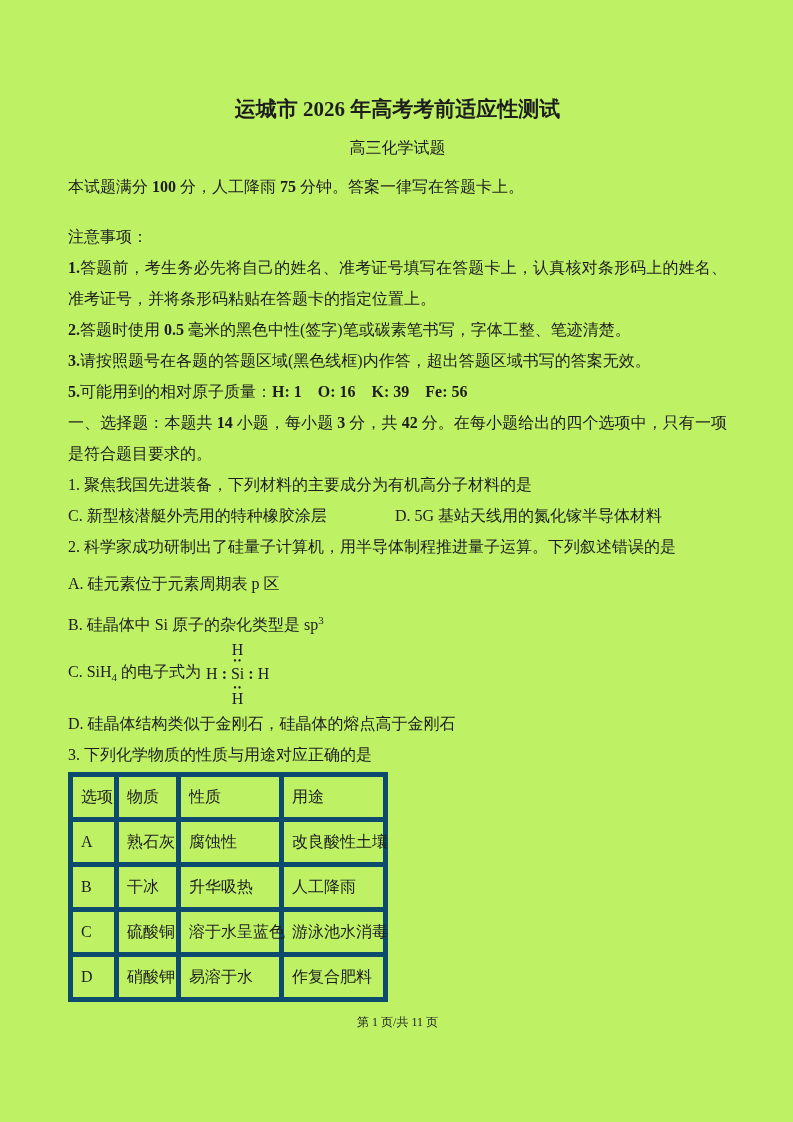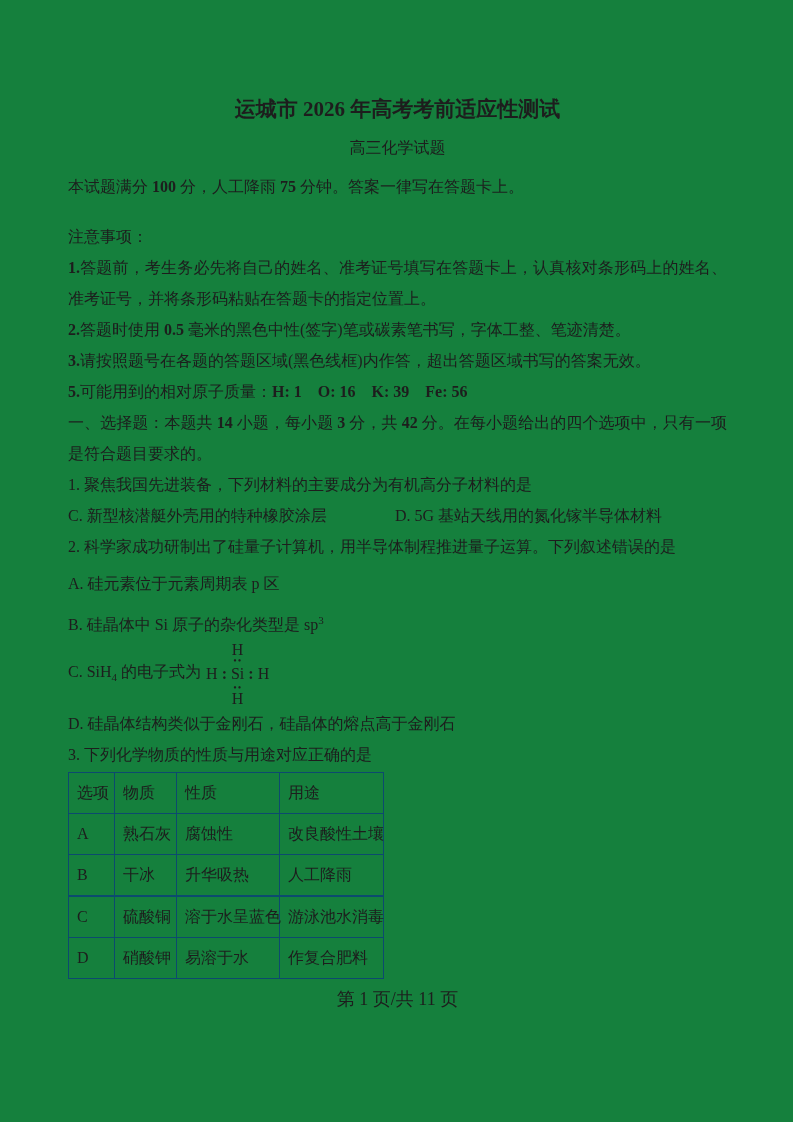--- a/index.html
+++ b/index.html
@@ -1,17 +1,17 @@
 <!DOCTYPE html>
 <html><head>
 <meta charset="utf-8">
 <style>
   html,body{margin:0;padding:0;background:#ffffff;}
   .page{
-    width:793px;height:1122px;background:#15803d;color:#1d1d1d;
+    width:793px;height:1122px;background:#bef264;color:#1d1d1d;
     font-family:"Liberation Serif","DejaVu Serif",serif;
     font-size:16px;box-sizing:border-box;
     padding:94px 66px 0 68px;overflow:hidden;position:relative;
   }
   .title{font-size:21px;font-weight:bold;text-align:center;margin:0 0 9px 0;line-height:30px;}
   .subtitle{font-size:16px;font-weight:normal;text-align:center;margin:0;line-height:30px;}
   p{margin:0;line-height:31px;text-align:justify;}
   b{font-weight:bold;}
   .intro{margin-top:8px;}
   .notice-head{margin-top:19px;}
@@ -31,25 +31,25 @@
   .optc-text{margin-right:5px;}
   
   .lewis{display:inline-flex;flex-direction:column;align-items:center;line-height:1;}
   .lw-h{font-size:16px;line-height:15px;}
   .lw-dots{font-size:10px;line-height:7px;letter-spacing:1px;}
   .lw-mid{display:flex;align-items:center;gap:4px;font-size:16px;line-height:20px;}
   .lw-bond{font-weight:bold;}
   
   table.qtable{border-collapse:collapse;table-layout:fixed;margin-top:2px;width:315px;}
   table.qtable td,table.qtable th{
-    border:1px solid #0c4a6e;height:40px;vertical-align:middle;
+    border:5px solid #0c4a6e;height:40px;vertical-align:middle;
     text-align:left;padding:0 0 0 8px;font-weight:normal;font-size:16px;white-space:nowrap;
   }
   tr.thick-bottom td{border-bottom-width:2px;}
-  .footer{margin-top:9px;text-align:center;font-size:18px;line-height:23px;}
+  .footer{margin-top:9px;text-align:center;font-size:12px;line-height:23px;}
 </style>
 </head>
 <body>
 
 <div class="page">
 
   <h1 class="title">运城市 2026 年高考考前适应性测试</h1>
   <h2 class="subtitle">高三化学试题</h2>
 
   <p class="intro"><span>本试题满分 </span><b>100</b><span> 分，人工降雨 </span><b>75</b><span> 分钟。答案一律写在答题卡上。</span></p>

